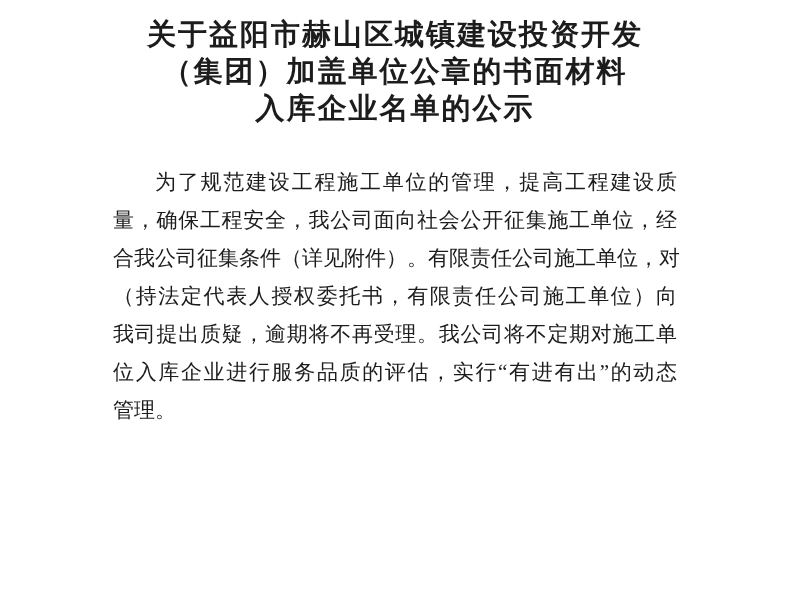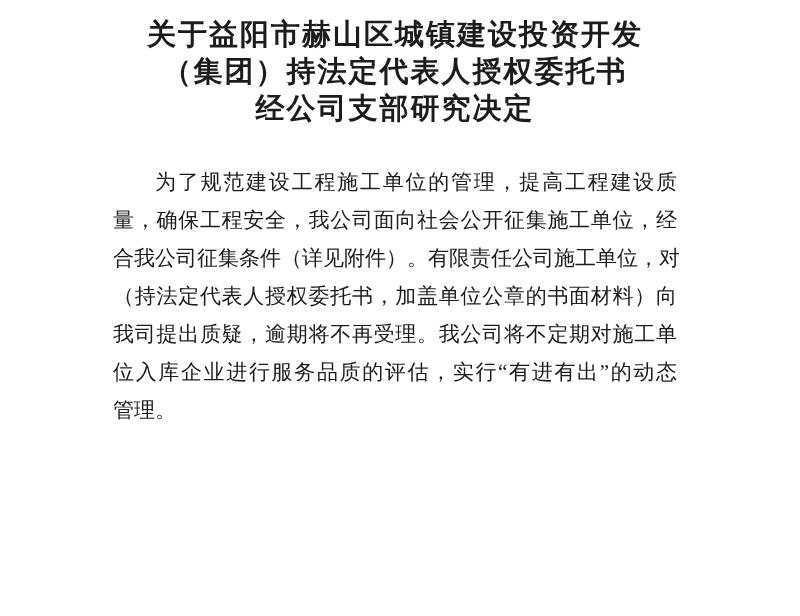--- a/index.html
+++ b/index.html
@@ -48,29 +48,29 @@
   .line.first {
     text-indent: 2em;
   }
 </style>
 </head>
 <body>
 
 <div class="page">
   <h1 class="doc-title">
       <div class="title-line">关于益阳市赫山区城镇建设投资开发</div>
-      <div class="title-line">（集团）持法定代表人授权委托书</div>
-      <div class="title-line">经公司支部研究决定</div>
+      <div class="title-line">（集团）加盖单位公章的书面材料</div>
+      <div class="title-line">入库企业名单的公示</div>
     </h1>
   <div class="doc-body">
       <div class="para">
         <div class="line first">为了规范建设工程施工单位的管理，提高工程建设质</div>
         <div class="line">量，确保工程安全，我公司面向社会公开征集施工单位，经</div>
         <div class="line">合我公司征集条件（详见附件）。有限责任公司施工单位，对</div>
       </div>
       <div class="para">
-        <div class="line">（持法定代表人授权委托书，加盖单位公章的书面材料）向</div>
+        <div class="line">（持法定代表人授权委托书，有限责任公司施工单位）向</div>
         <div class="line">我司提出质疑，逾期将不再受理。我公司将不定期对施工单</div>
         <div class="line">位入库企业进行服务品质的评估，实行“有进有出”的动态</div>
         <div class="line last">管理。</div>
       </div>
     </div>
 </div>
 
 </body></html>

